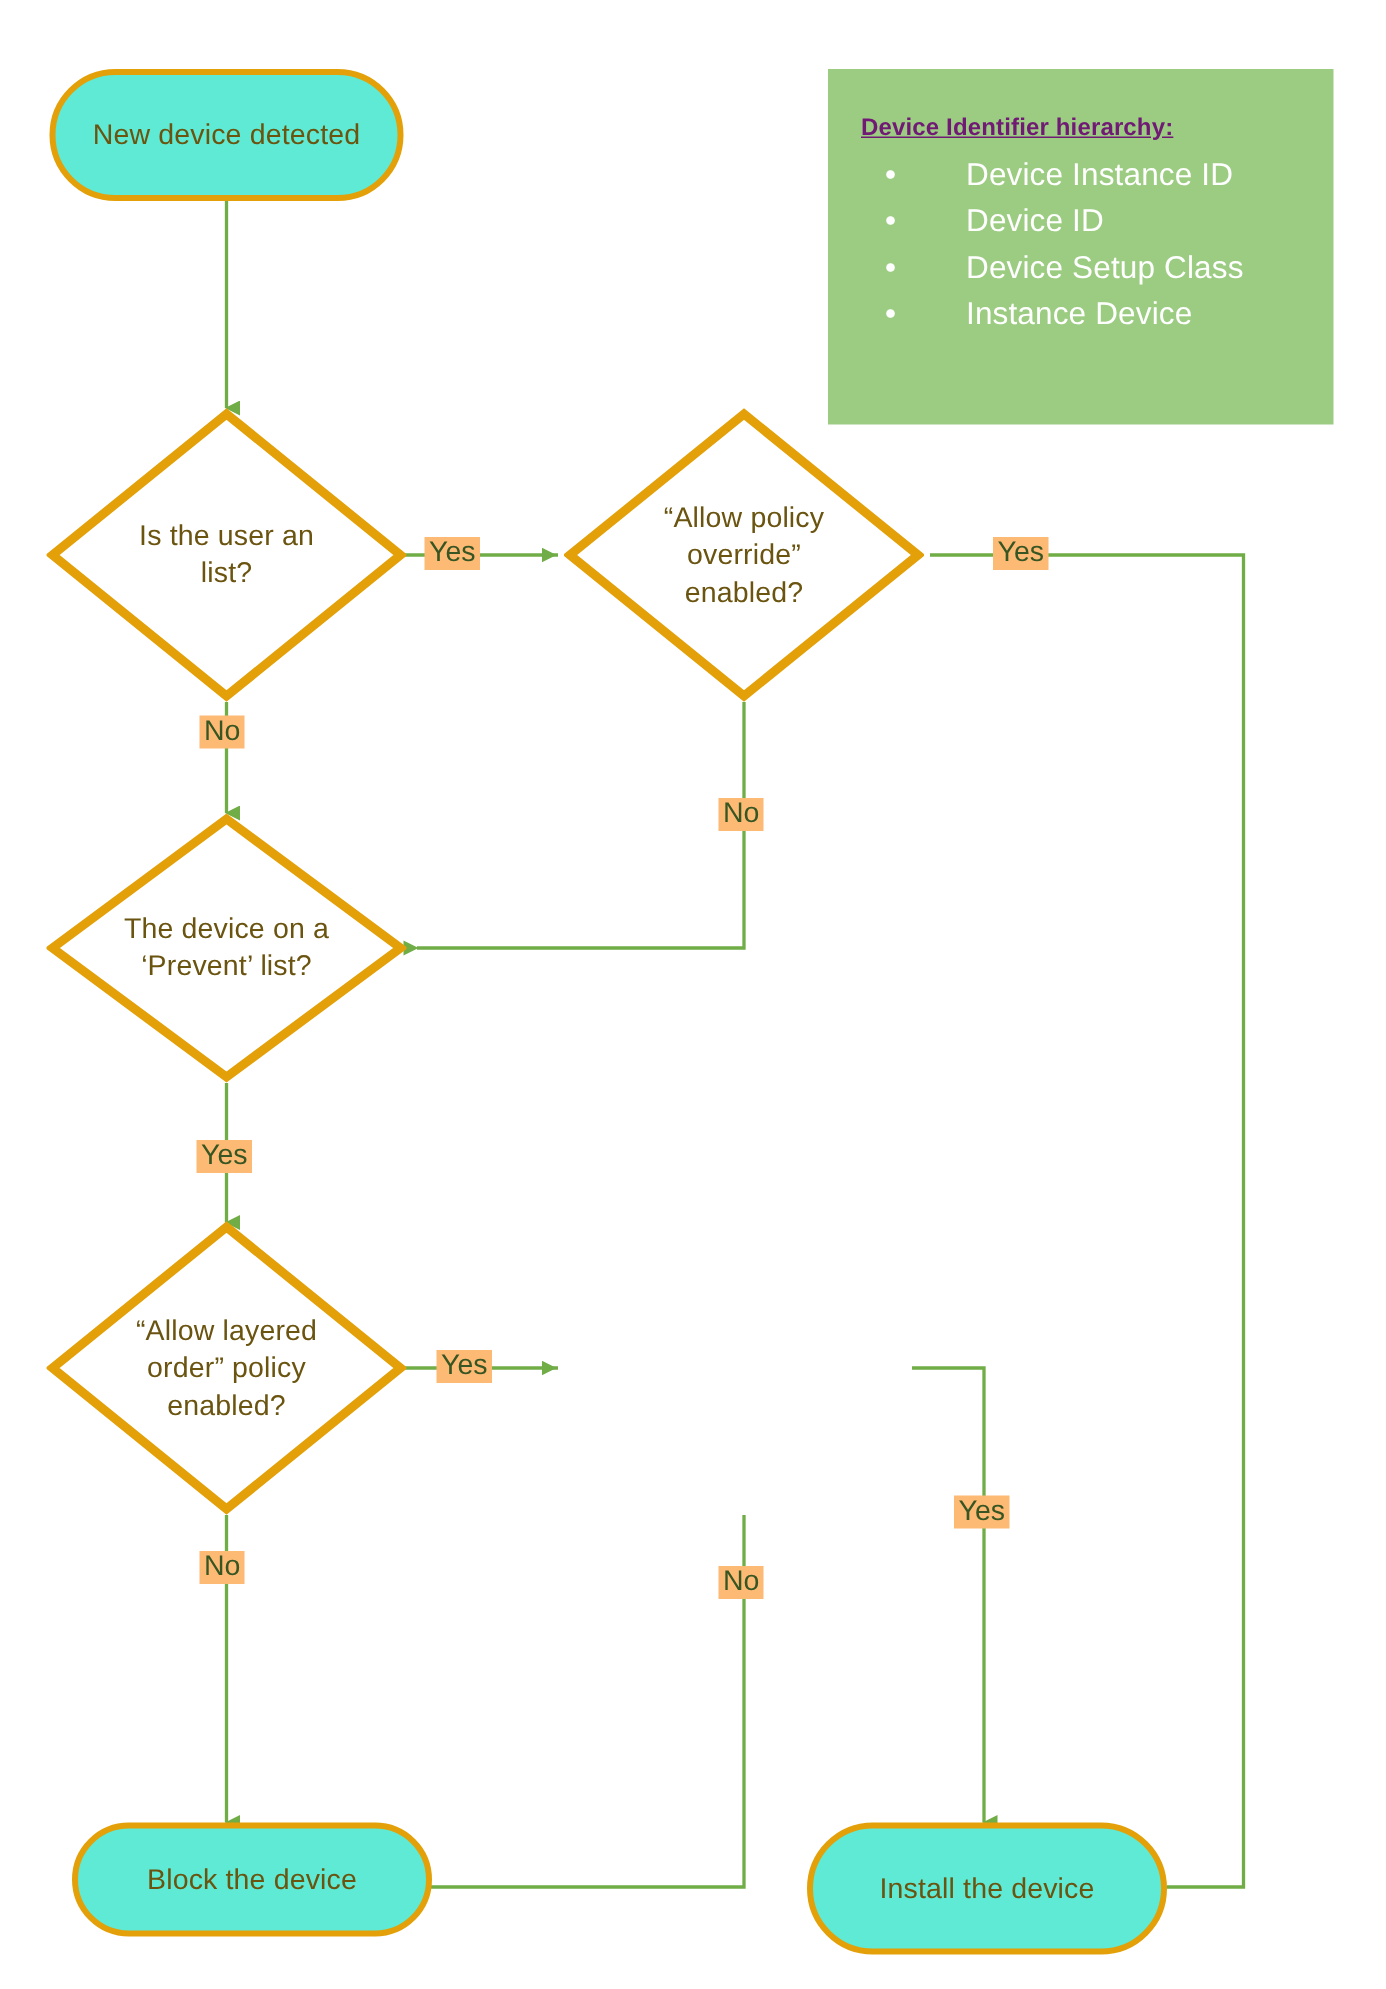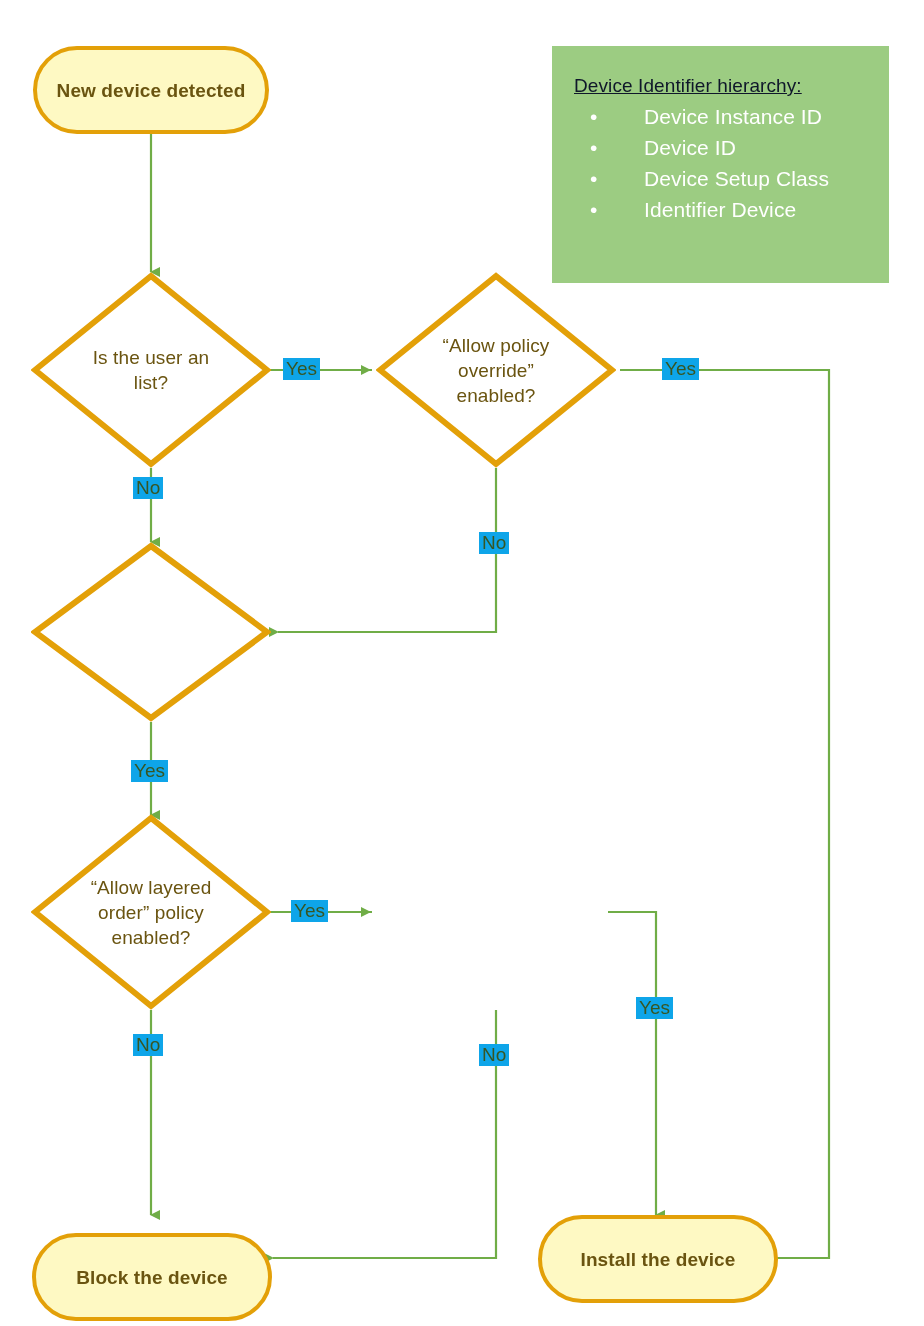--- a/index.html
+++ b/index.html
@@ -40,57 +40,56 @@
     color: #6A5410;
     font-size: 19px;
     line-height: 25px;
     letter-spacing: 0.1px;
     white-space: pre-line;
     padding: 0 6px;
   }
   .terminator {
     border: 4px solid #E3A008;
     border-radius: 48px;
-    background: #fef9c3;
-    font-weight: bold;
+    background: #5eead4;
   }
   .decision-wrap {
     background: transparent;
   }
   .decision-wrap svg.diamond-shape {
     position: absolute;
     left: 0;
     top: 0;
   }
   .decision-wrap .node-text {
     position: relative;
     z-index: 2;
   }
   
   .edge-label {
     position: absolute;
     color: #375623;
     font-size: 19px;
     line-height: 22px;
-    background: #0ea5e9;
+    background: #fdba74;
     padding: 0 3px;
     white-space: nowrap;
   }
   
   #legend {
     position: absolute;
     background: #9CCC82;
     box-sizing: border-box;
     padding: 26px 20px 20px 22px;
   }
   #legend .legend-title {
-    color: #0f172a;
-    font-size: 19px;
+    color: #701a75;
+    font-size: 16px;
     line-height: 27px;
-    font-weight: normal;
+    font-weight: bold;
     text-decoration: underline;
     margin: 0 0 2px 0;
     letter-spacing: 0.1px;
   }
   #legend ul {
     margin: 0;
     padding: 0 0 0 16px;
     list-style: none;
   }
   #legend li {
@@ -205,33 +204,35 @@
     </svg>
     <span class="node-text">“Allow policy
 override”
 enabled?</span>
   </div>
 
   <div class="node decision-wrap" style="left:31px; top:542px; width:240px; height:180px;">
     <svg class="diamond-shape" width="240" height="180" viewBox="0 0 240 180" xmlns="http://www.w3.org/2000/svg">
       <polygon points="120,4 236,90 120,176 4,90" fill="#ffffff" stroke="#E3A008" stroke-width="6"></polygon>
     </svg>
+    <span class="node-text">The device on a
+‘Prevent’ list?</span>
   </div>
 
   <div class="node decision-wrap" style="left:31px; top:814px; width:240px; height:196px;">
     <svg class="diamond-shape" width="240" height="196" viewBox="0 0 240 196" xmlns="http://www.w3.org/2000/svg">
       <polygon points="120,4 236,98 120,192 4,98" fill="#ffffff" stroke="#E3A008" stroke-width="6"></polygon>
     </svg>
     <span class="node-text">“Allow layered
 order” policy
 enabled?</span>
   </div>
 
 
-  <div class="node terminator" style="left:32px; top:1215px; width:240px; height:88px;margin-top:18px;">
+  <div class="node terminator" style="left:48px; top:1215px; width:240px; height:76px;">
     <span class="node-text">Block the device</span>
   </div>
 
   <div class="node terminator" style="left:538px; top:1215px; width:240px; height:88px;">
     <span class="node-text">Install the device</span>
   </div>
 
   <div id="legend" style="left:552px; top:46px; width:337px; height:237px;">
     <div class="legend-title">Device Identifier hierarchy:</div>
     <ul>
@@ -242,18 +243,18 @@
       <li>
         <span class="bullet">•</span>
         <span>Device ID</span>
       </li>
       <li>
         <span class="bullet">•</span>
         <span>Device Setup Class</span>
       </li>
       <li>
         <span class="bullet">•</span>
-        <span>Identifier Device</span>
+        <span>Instance Device</span>
       </li>
     </ul>
   </div>
 
 </div>
 
 </body></html>

